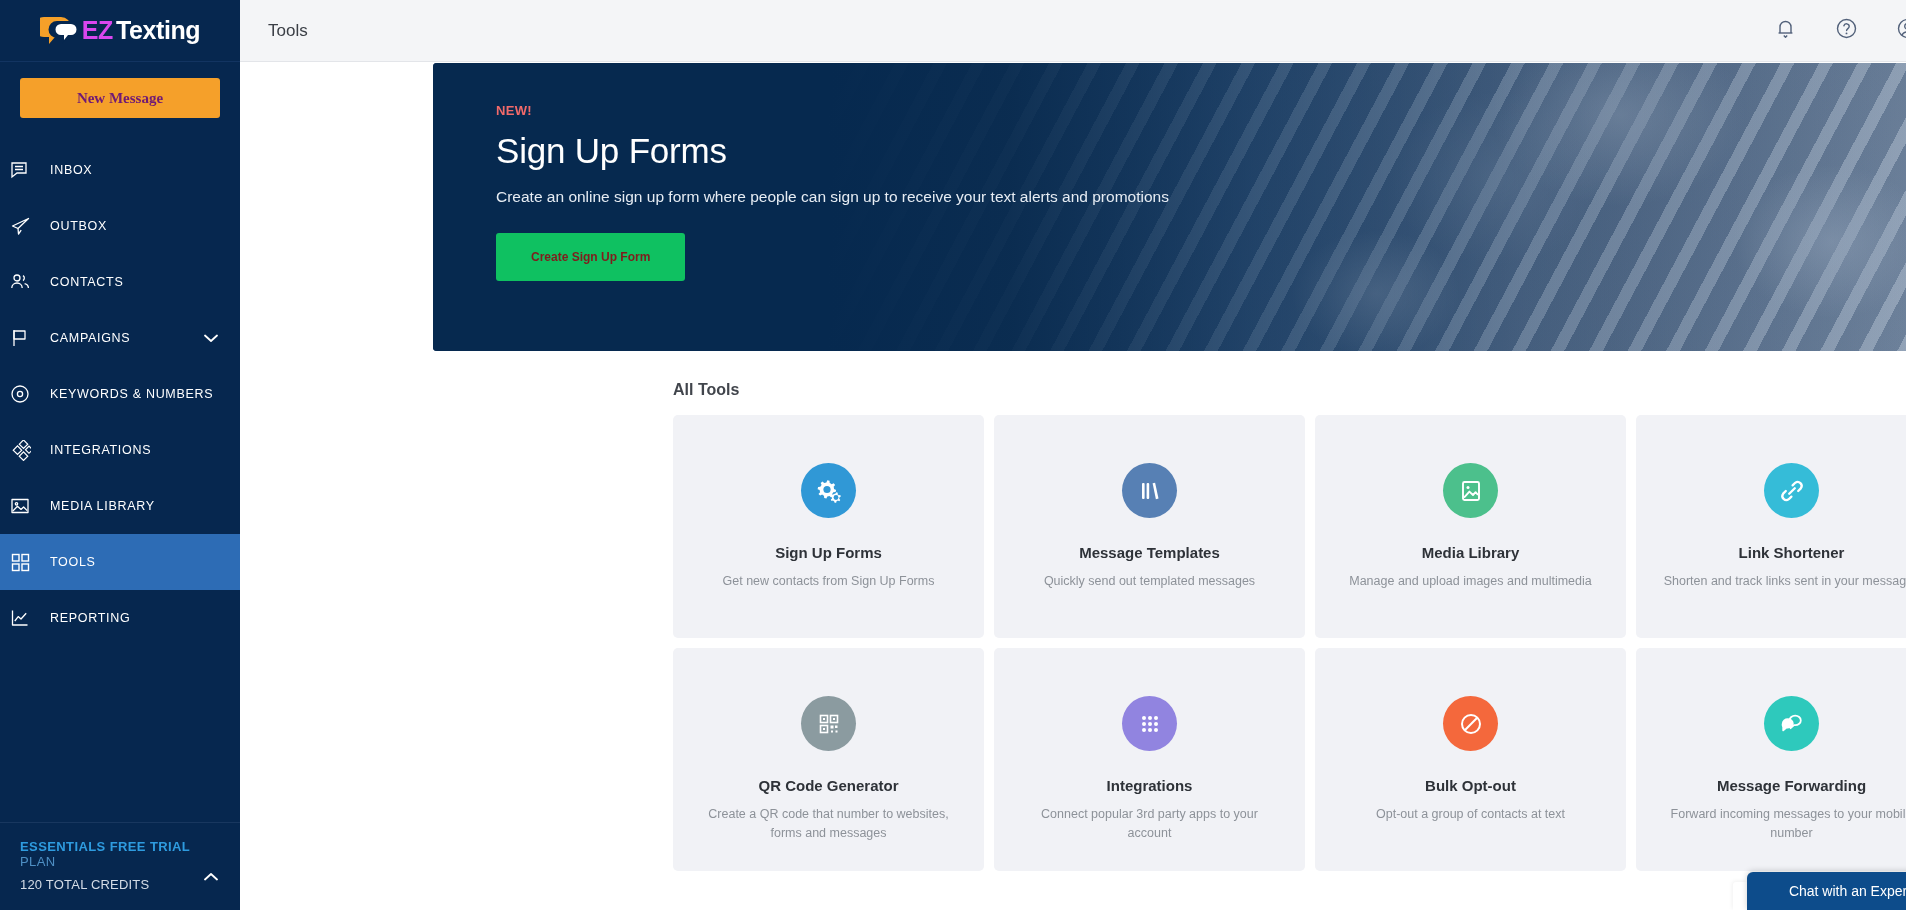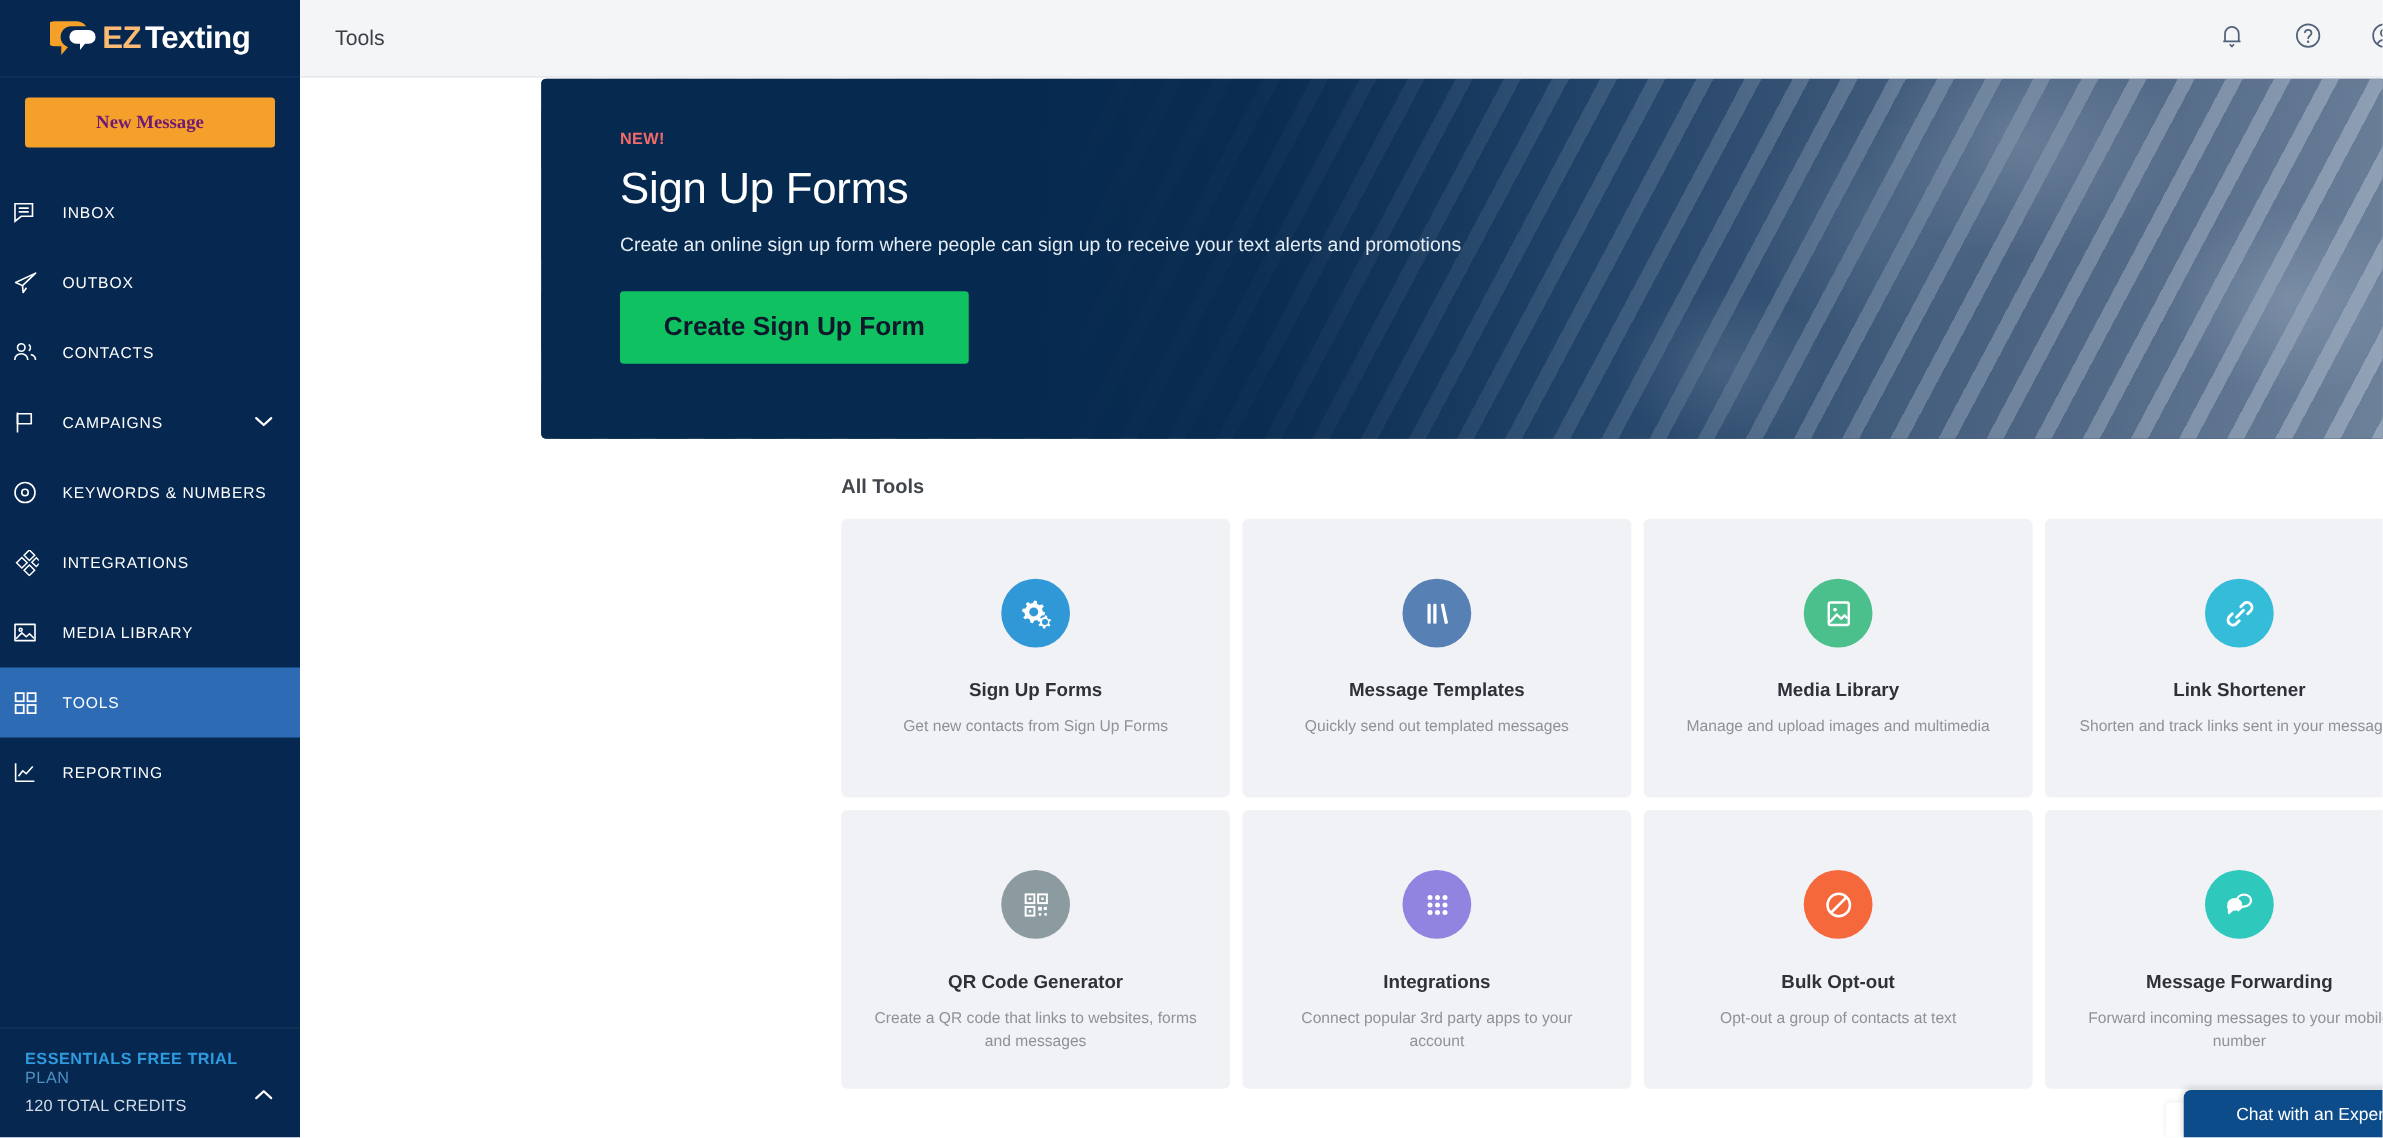--- a/index.html
+++ b/index.html
@@ -23,21 +23,21 @@
   .logo-wrap {
     height: 62px;
     display: flex; align-items: center; justify-content: center;
     border-bottom: 1px solid #123461;
   }
   .logo {
     display: flex; align-items: center; gap: 3px;
     font-size: 25px; font-weight: bold; letter-spacing: -0.4px;
   }
   .logo-mark { width: 42px; height: 34px; position: relative; display:block; }
-  .logo-ez { color: #fdba74; }
+  .logo-ez { color: #d946ef; }
   .logo-texting { color: #ffffff; }
 
   .newmsg-wrap { padding: 16px 20px 10px 20px; }
   .newmsg {
     display: block; width: 100%; height: 40px; line-height: 40px;
     background: #f5a02a; color: #701a75; border: none; border-radius: 3px;
     font-size: 15px; font-weight: 600; text-align: center; cursor: pointer;
     font-family: Liberation Serif, serif;
   }
   .nav { margin-top: 14px; }
@@ -104,22 +104,22 @@
   .hero-scrim {
     position: absolute; inset: 0;
     background: linear-gradient(90deg, #06294f 0%, #06294f 26%, rgba(8,42,78,.92) 38%, rgba(14,52,92,.55) 54%, rgba(25,60,98,.20) 72%, rgba(40,70,105,.08) 100%);
   }
   .hero-inner { position: relative; padding: 40px 0 0 63px; }
   .hero-new { color: #f26a6a; font-size: 13px; font-weight: bold; letter-spacing: 0.3px; }
   .hero-h1 { color: #ffffff; font-size: 35px; font-weight: normal; margin-top: 13px; letter-spacing: -0.2px; }
   .hero-sub { color: #e6ecf3; font-size: 15.5px; margin-top: 17px; }
   .hero-btn {
     display: inline-block; margin-top: 27px;
-    background: #0fc161; color: #0f172a;
-    font-size: 21px; font-weight: bold;
+    background: #0fc161; color: #7f1d1d;
+    font-size: 12px; font-weight: bold;
     padding: 17px 35px; border: none; border-radius: 3px; cursor: pointer;
     font-family: "Liberation Sans", sans-serif;
   }
 
   
   .section-title {
     margin: 30px 0 16px 433px;
     font-size: 16px; color: #41454c;
   }
   .grid {
@@ -412,21 +412,21 @@
                 <rect x="17" y="7" width="2" height="2" fill="#ffffff" stroke="none"></rect>
               <rect x="4.5" y="14.5" width="7" height="7"></rect>
                 <rect x="7" y="17" width="2" height="2" fill="#ffffff" stroke="none"></rect>
               <rect x="14.5" y="14.5" width="3" height="3" fill="#ffffff" stroke="none"></rect>
               <rect x="19" y="14.5" width="2.5" height="2.5" fill="#ffffff" stroke="none"></rect>
               <rect x="15" y="19.5" width="2" height="2" fill="#ffffff" stroke="none"></rect>
               <rect x="19.5" y="19.5" width="2" height="2" fill="#ffffff" stroke="none"></rect>
             </svg>
           </span>
           <div class="card-title">QR Code Generator</div>
-          <div class="card-desc">Create a QR code that links to websites, forms and messages</div>
+          <div class="card-desc">Create a QR code that number to websites, forms and messages</div>
         </div>
 
         <div class="card">
           <span class="card-icon" style="background:#9184e0">
             <svg width="26" height="26" viewBox="0 0 26 26" fill="#ffffff">
               <circle cx="7" cy="7" r="2"></circle>
                 <circle cx="13" cy="7" r="2"></circle>
                 <circle cx="19" cy="7" r="2"></circle>
               <circle cx="7" cy="13" r="2"></circle>
                 <circle cx="13" cy="13" r="2"></circle>

